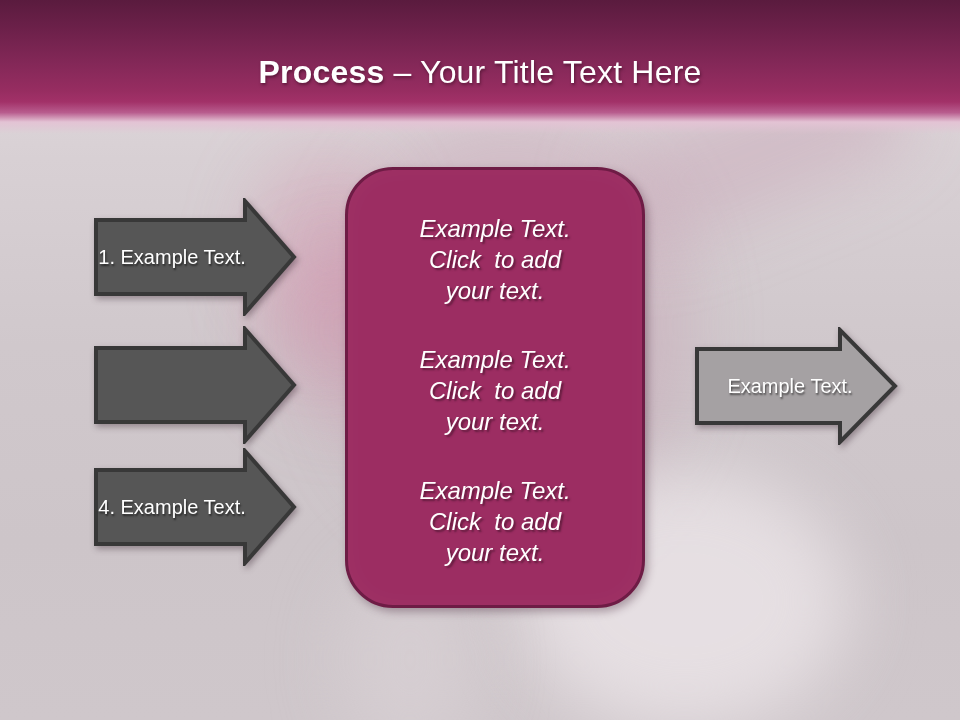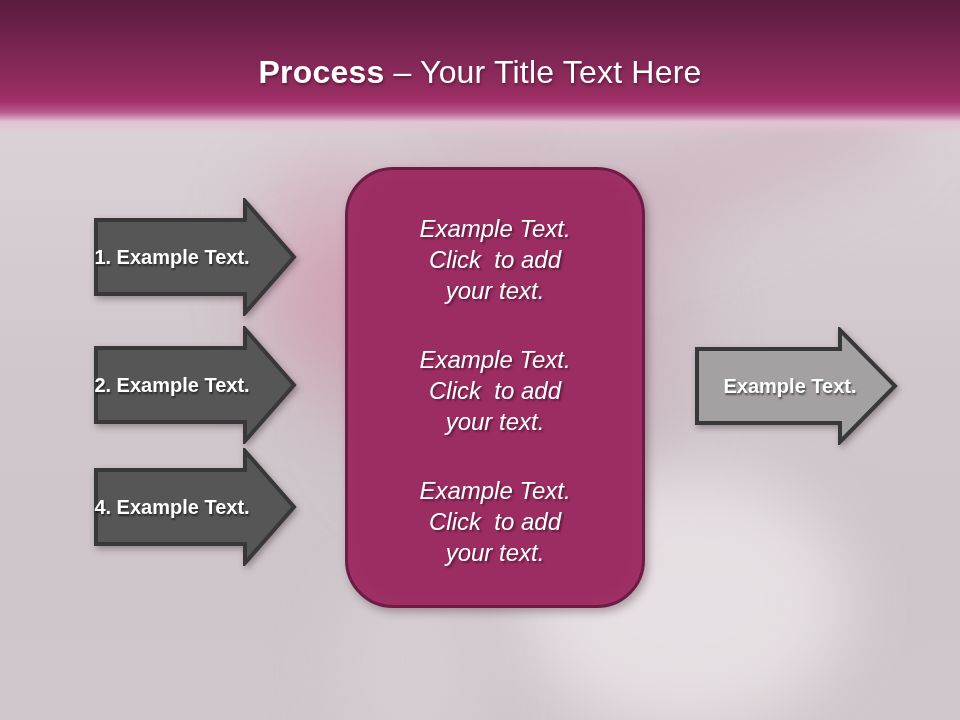--- a/index.html
+++ b/index.html
@@ -34,21 +34,21 @@
   .title{
     position:absolute;left:0;top:54px;width:100%;text-align:center;
     color:var(--text-light);font-size:32px;letter-spacing:0.2px;
     text-shadow:1px 2px 3px rgba(45,10,28,0.5);
     white-space:pre;
   }
   .title .b{font-weight:700;}
   .title .r{font-weight:400;}
 
   
-  .arrow{position:absolute;width:206px;height:118px;filter:drop-shadow(2px 3px 3px rgba(50,30,42,0.38));font-weight:bold;}
+  .arrow{position:absolute;width:206px;height:118px;filter:drop-shadow(2px 3px 3px rgba(50,30,42,0.38));}
   .arrow svg{position:absolute;inset:0;width:100%;height:100%;}
   .arrow .shape-dark{fill:var(--arrow-dark-fill);stroke:var(--arrow-border);stroke-width:4;stroke-linejoin:miter;}
   .arrow .shape-light{fill:var(--arrow-light-fill);stroke:var(--arrow-border);stroke-width:4;stroke-linejoin:miter;}
   .arrow .lbl{
     position:absolute;left:8px;right:56px;top:22px;bottom:22px;
     display:flex;align-items:center;justify-content:center;
     color:var(--text-light);font-size:20px;white-space:pre;
     text-shadow:1px 2px 2px rgba(0,0,0,0.55);
   }
   .arrow1{left:93px;top:198px;}
@@ -94,21 +94,20 @@
     <svg viewBox="0 0 206 118" aria-hidden="true">
       <polygon class="shape-dark" points="3,22 152,22 152,3 201,59 152,115 152,96 3,96"></polygon>
     </svg>
     <div class="lbl">1. Example Text.</div>
   </div>
 
   <div class="arrow arrow2">
     <svg viewBox="0 0 206 118" aria-hidden="true">
       <polygon class="shape-dark" points="3,22 152,22 152,3 201,59 152,115 152,96 3,96"></polygon>
     </svg>
-    <div class="lbl">2. Example Text.</div>
   </div>
 
   <div class="arrow arrow3">
     <svg viewBox="0 0 206 118" aria-hidden="true">
       <polygon class="shape-dark" points="3,22 152,22 152,3 201,59 152,115 152,96 3,96"></polygon>
     </svg>
     <div class="lbl">4. Example Text.</div>
   </div>
 
   <div class="center-box">

